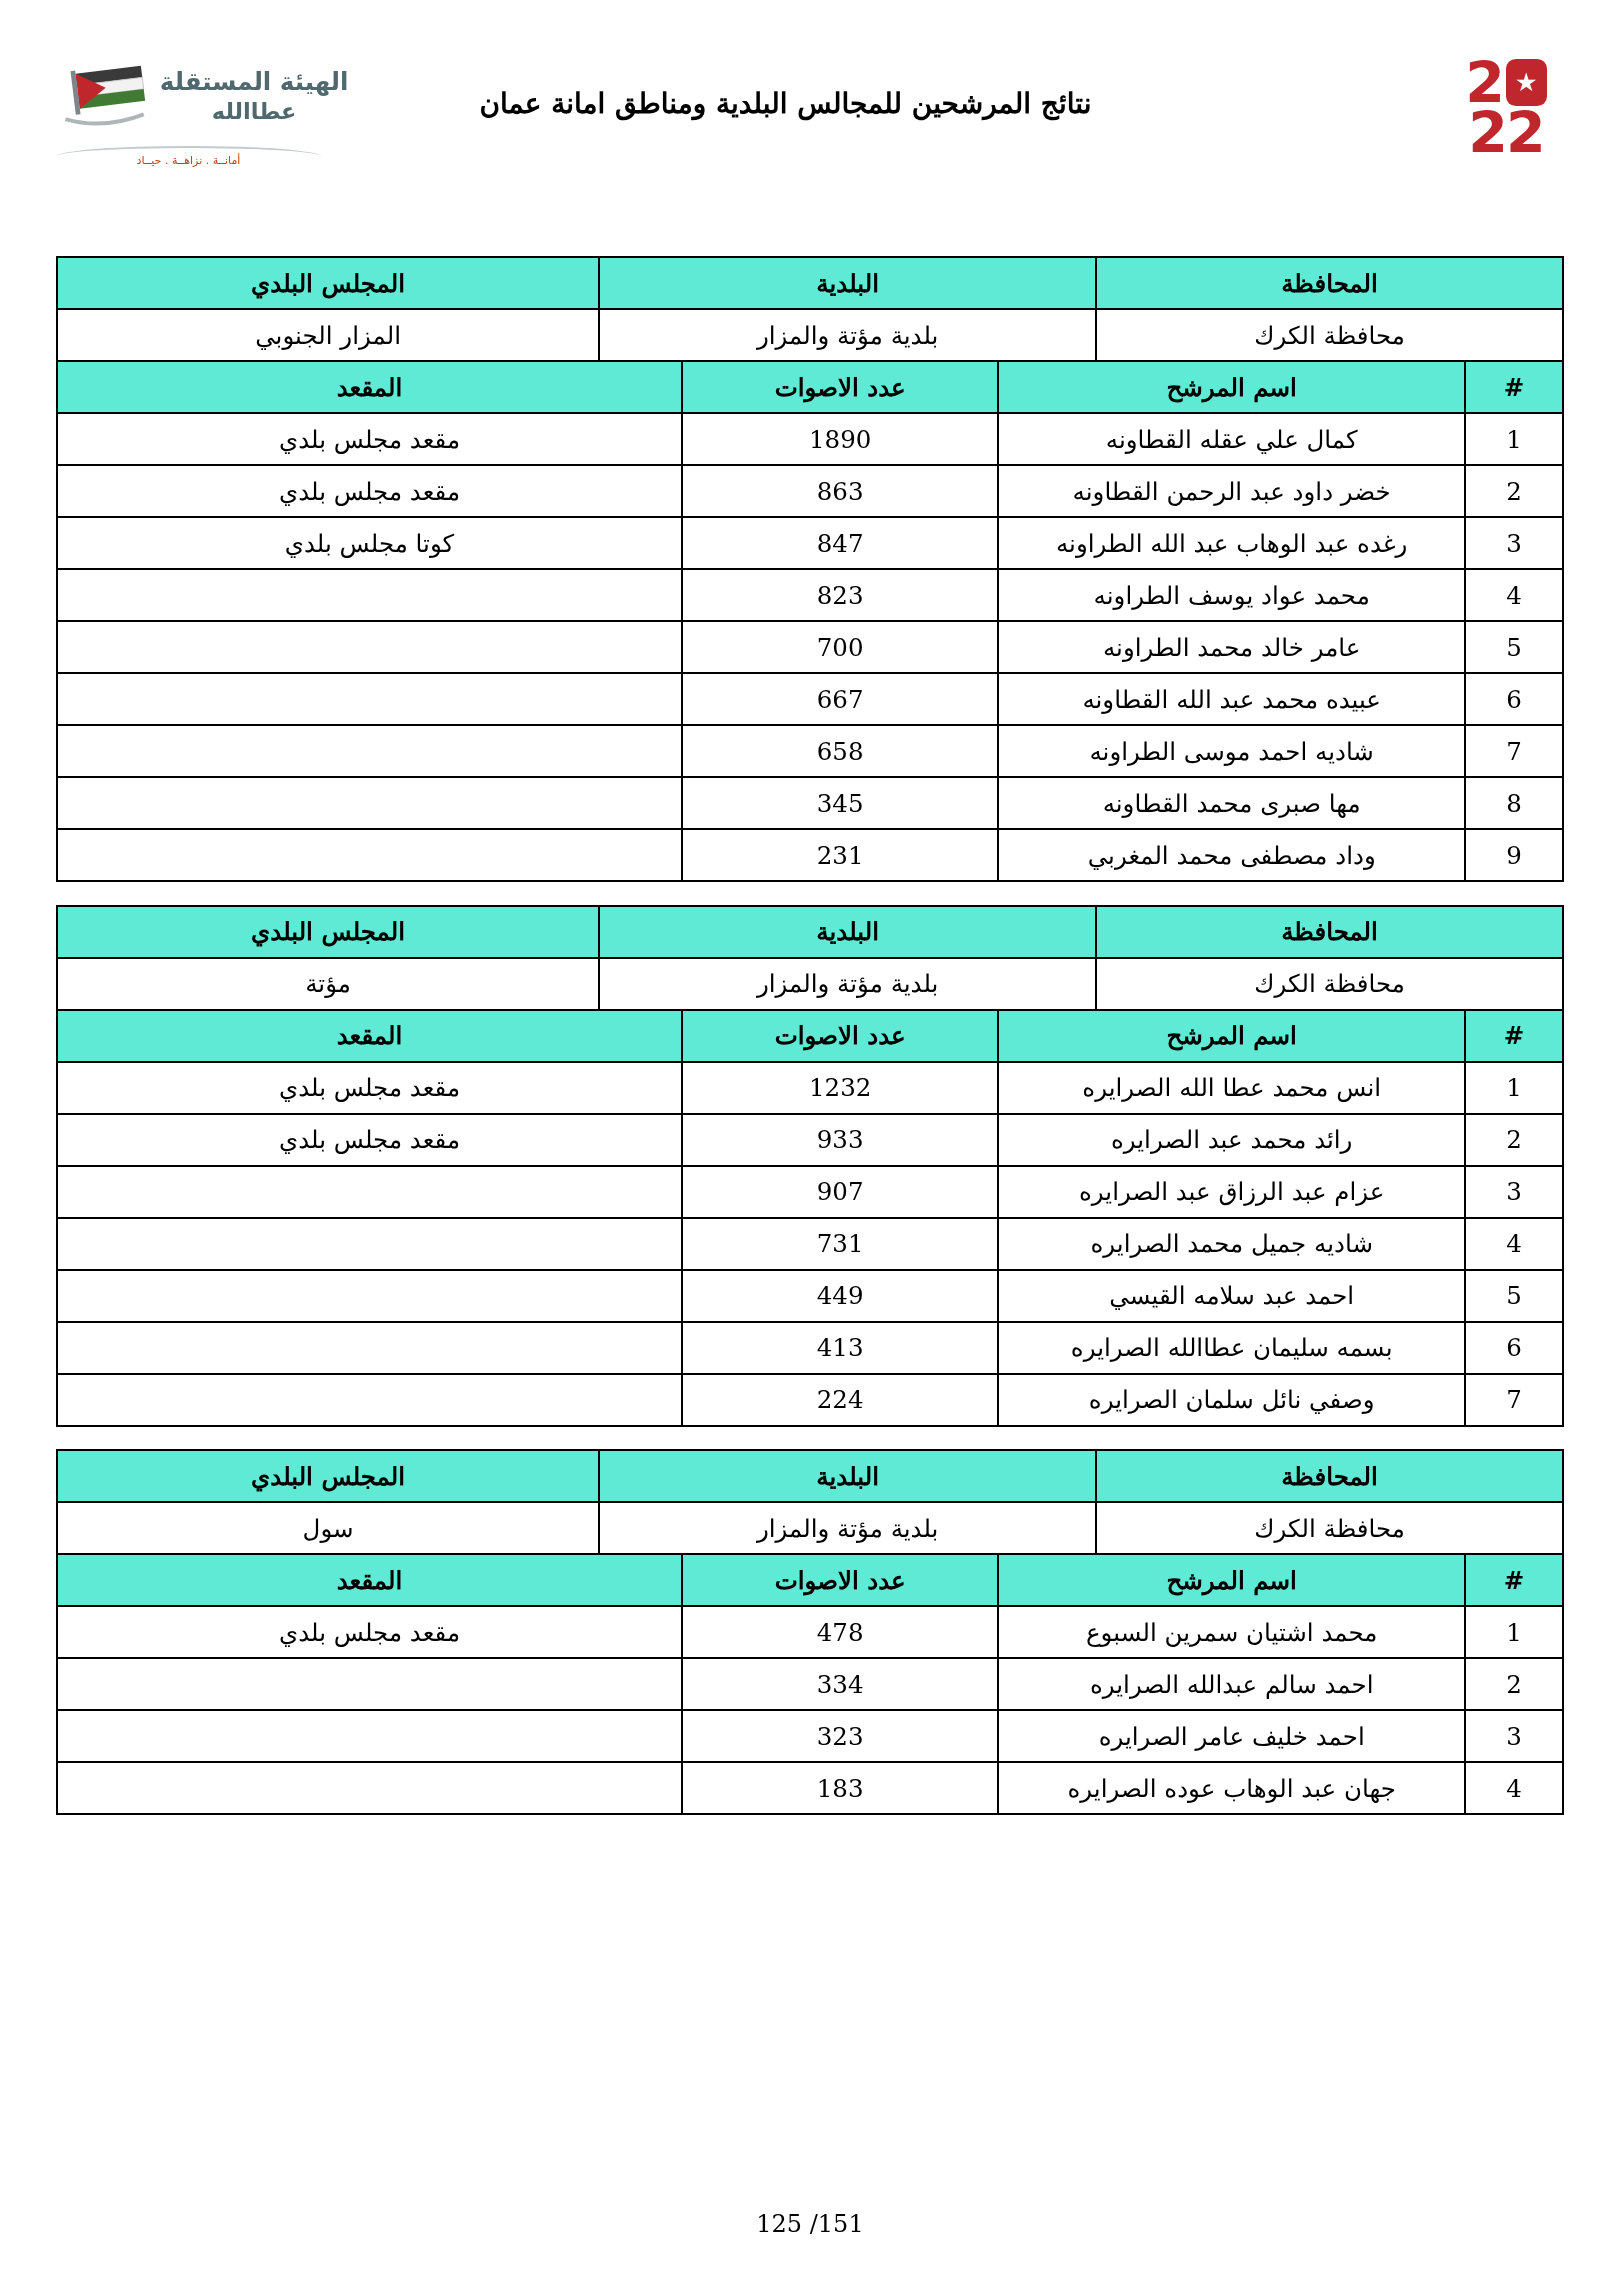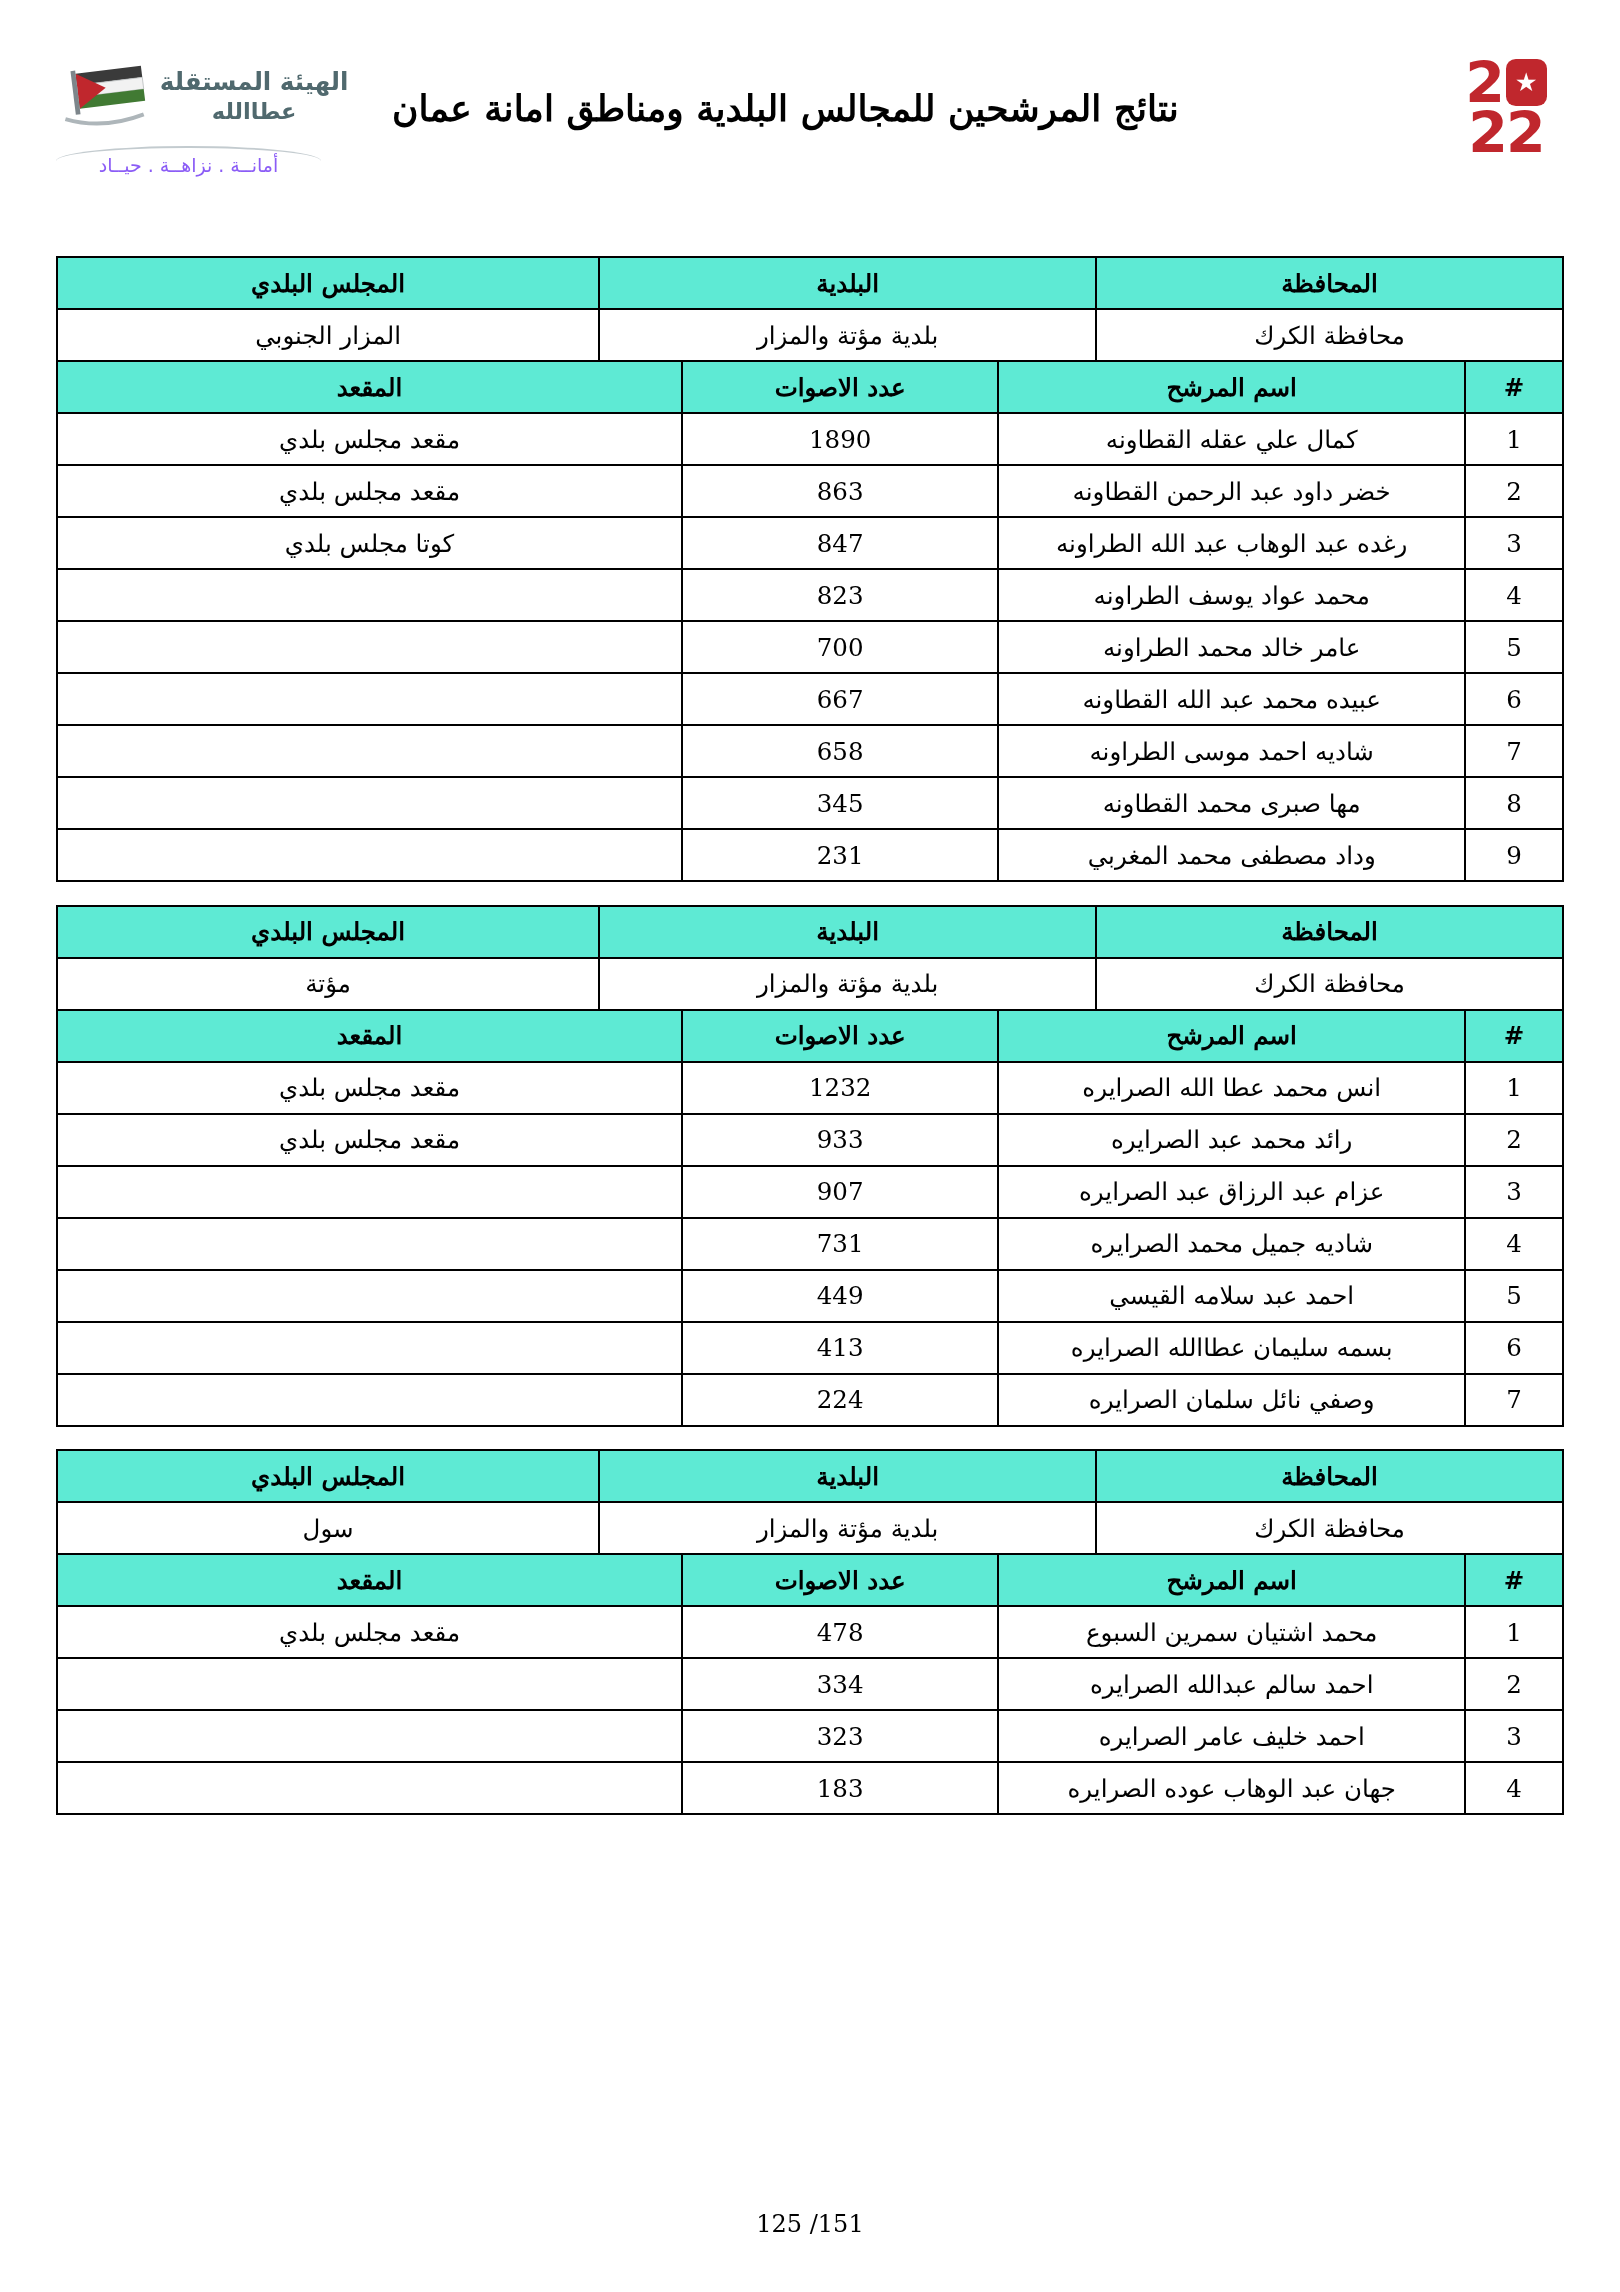--- a/index.html
+++ b/index.html
@@ -19,27 +19,27 @@
     align-items: start;
     height: 173px;
   }
   .iec-logo { width: 294px; padding-top: 5.9px; }
   .iec-top { display: flex; align-items: center; gap: 9.8px; }
   .iec-names { direction: rtl; text-align: center; color: #50696e; font-weight: bold; }
   .iec-name1 { font-size: 24.5px; letter-spacing: 0.5px; }
   .iec-name2 { font-size: 22.5px; margin-top: 2px; }
   .iec-tagline {
     direction: rtl; text-align: center;
-    font-size: 19px; color: #8b5cf6; margin-top: 9.8px; letter-spacing: 2px;
+    font-size: 11px; color: #c2410c; margin-top: 9.8px; letter-spacing: 2px;
     border-top: 2px solid #c3cbcf; padding-top: 5.9px; width: 265px; border-radius: 50%;
   }
   .page-title {
     direction: rtl;
     text-align: center;
-    font-size: 36px;
+    font-size: 28px;
     font-weight: bold;
     margin-top: 37px;
     font-family: "DejaVu Serif", "Liberation Serif", serif;
   }
   .brand { display: flex; justify-content: flex-end; gap: 13.7px; padding-top: 7.8px; }
   .brand-text { direction: rtl; text-align: right; padding-top: 3.9px; }
   .brand-line1 { color: #c0272d; font-size: 19.6px; font-weight: bold; margin-bottom: 3.9px; }
   .brand-line { color: #7a2328; font-size: 20.6px; font-weight: bold; line-height: 1.3; }
   .year-logo { width: 116px; text-align: center; }
   .y-row {

